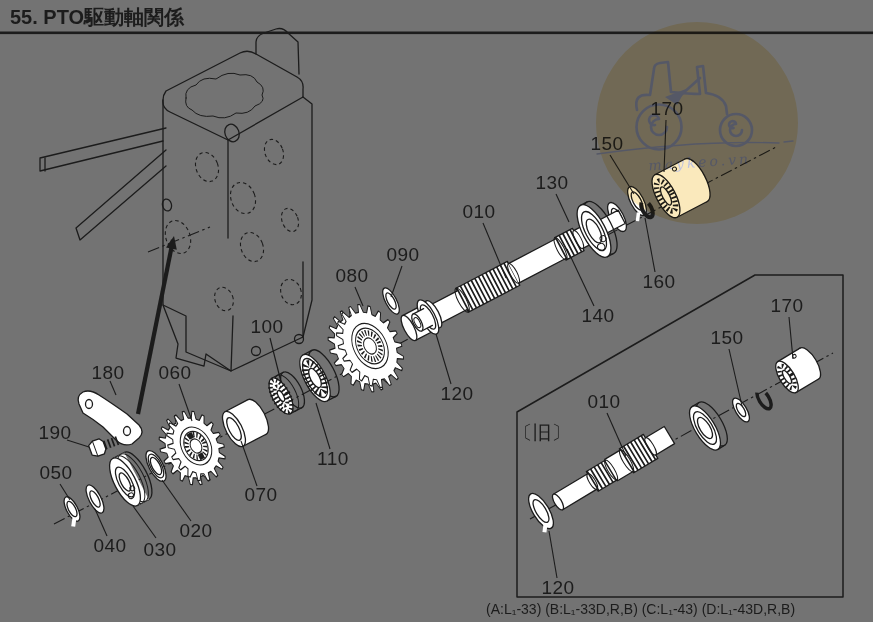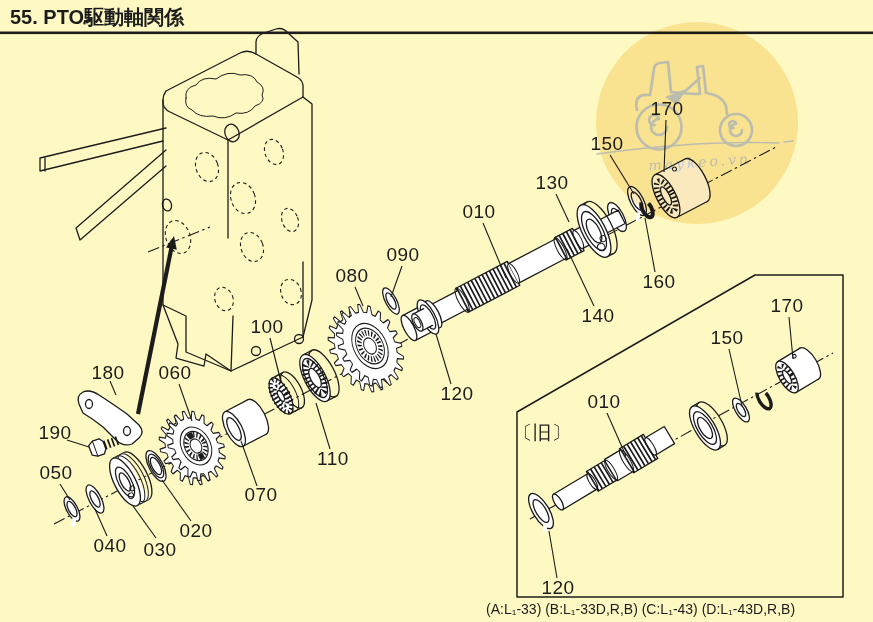--- a/index.html
+++ b/index.html
@@ -1,16 +1,16 @@
 <!DOCTYPE html>
 <html style="--line: #1c1c1c; --paper: #ffffff; --wm-fill: #fae9bc; --wm-line: #bdc2e2;"><head>
 <meta charset="utf-8">
 <style>
   html,body{margin:0;padding:0;background:#fff;}
-  .page{position:relative;width:873px;height:622px;background:#fef9c3;overflow:hidden;isolation:isolate;}
+  .page{position:relative;width:873px;height:622px;background:#737373;overflow:hidden;isolation:isolate;}
   svg{display:block;}
   .ln{stroke:var(--line);stroke-width:1.3;fill:none;stroke-linecap:round;stroke-linejoin:round;}
   .thin{stroke-width:1;}
   .lnf{stroke:var(--line);stroke-width:1.3;fill:#fff;stroke-linejoin:round;}
   .fillw{fill:#fff;stroke:none;}
   .dashed{stroke:var(--line);stroke-width:1.1;fill:none;stroke-dasharray:3.5 3;}
   .axis{stroke:var(--line);stroke-width:1.1;fill:none;stroke-dasharray:12 3.5 2.5 3.5;}
   .tick{stroke:var(--line);fill:none;stroke-dasharray:1.7 2.3;}
   .tickband{stroke:var(--line);stroke-dasharray:1.7 2.4;}
   .ldr{stroke:var(--line);stroke-width:1.1;fill:none;}

